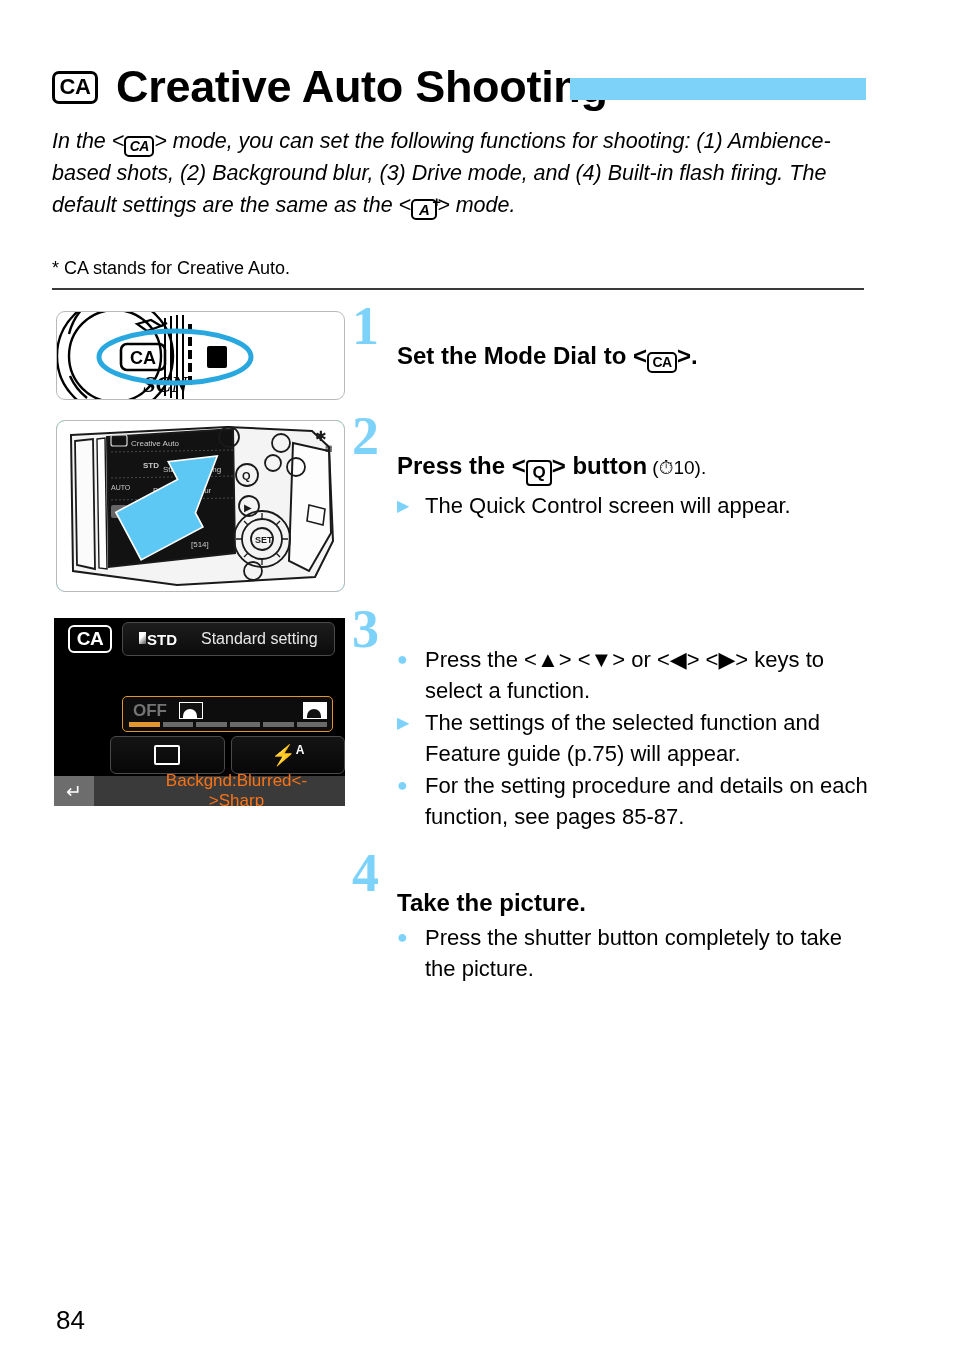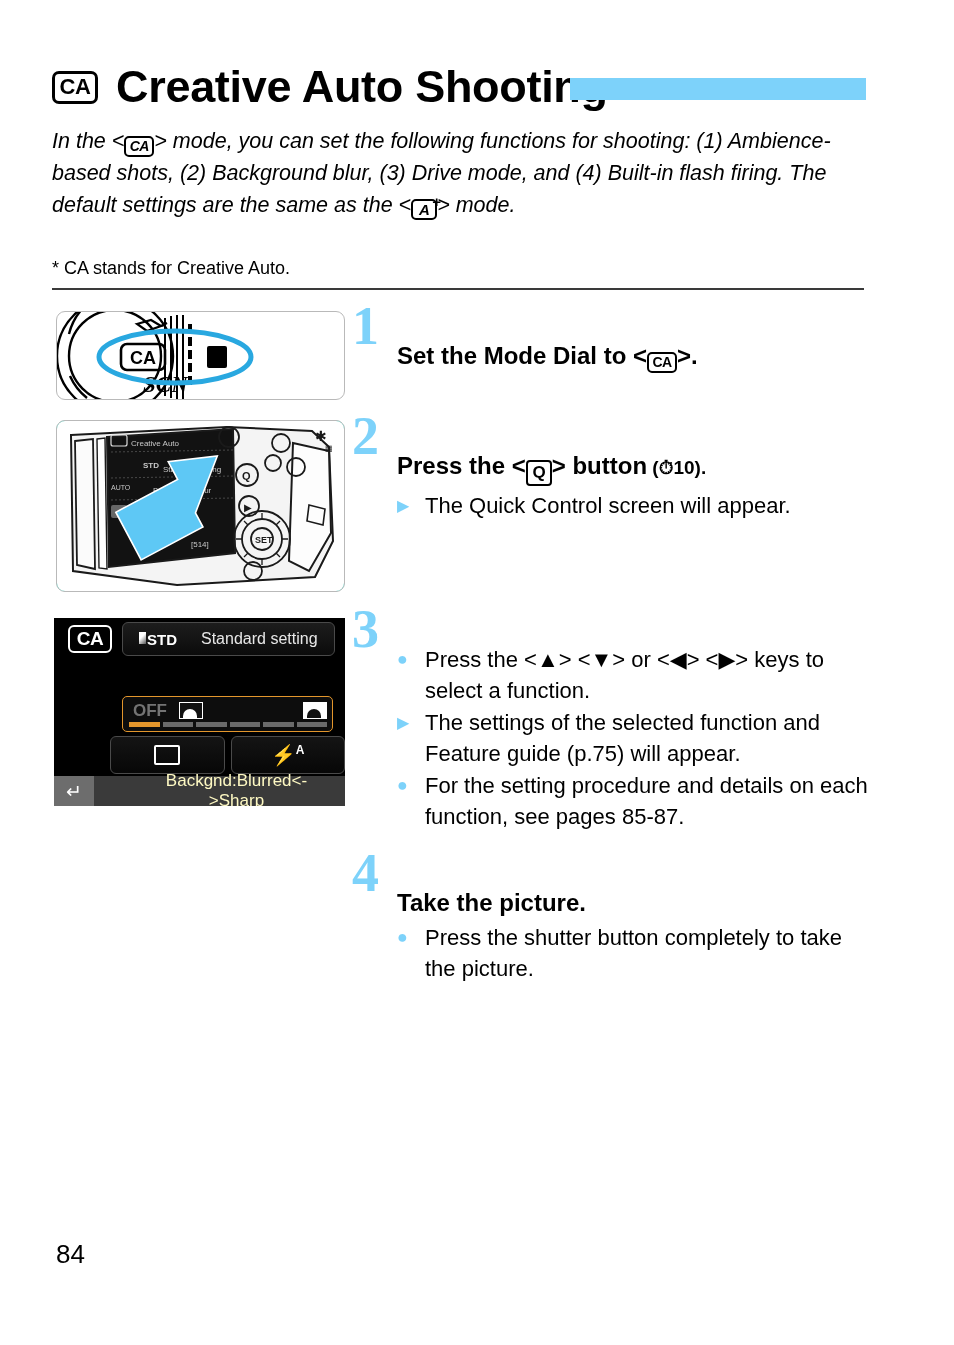--- a/index.html
+++ b/index.html
@@ -305,21 +305,21 @@
     background: #6d6d6d;
     color: #fff;
     display: flex;
     align-items: center;
     justify-content: center;
     font-size: 19px;
   }
   .lcd-guide {
     flex: 1;
     text-align: center;
-    color: #fef9c3;
+    color: #f97316;
     font-size: 17px;
     padding-right: 14px;
     padding-left: 48px;
   }
 
   
   .step {
     position: absolute;
     left: 352px;
     width: 520px;
@@ -333,21 +333,21 @@
     color: #7dd2fa;
     line-height: 1;
     font-family: "Liberation Serif", serif;
   }
   .step-body { margin-left: 45px; margin-top: 36px; }
   .step-head {
     font-size: 24px;
     font-weight: bold;
     line-height: 30px;
   }
-  .step-head .light { font-weight: bold; }
+  .step-head .light { font-weight: normal; }
   .bullets { margin-top: 4px; }
   .bullet {
     display: flex;
     font-size: 22px;
     line-height: 31px;
     margin-top: 1px;
   }
   .bullet .mark {
     width: 28px;
     flex: none;
@@ -360,21 +360,21 @@
 
   .step1 { top: 305px; }
   .step2 { top: 415px; }
   .step3 { top: 608px; }
   .step4 { top: 852px; }
   .timer-ico { font-size: 19px; }
 
   .page-num {
     position: absolute;
     left: 56px;
-    top: 1239px;
+    top: 1305px;
     font-size: 26px;
   }
 
   
   .dial-svg, .cam-svg { display:block; }
 </style>
 </head>
 <body>
 
 <div class="title-row">

